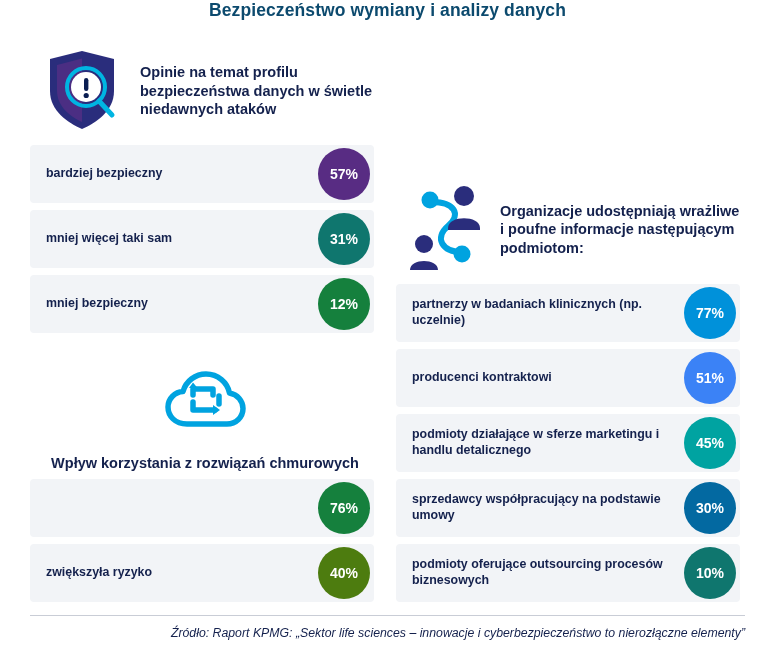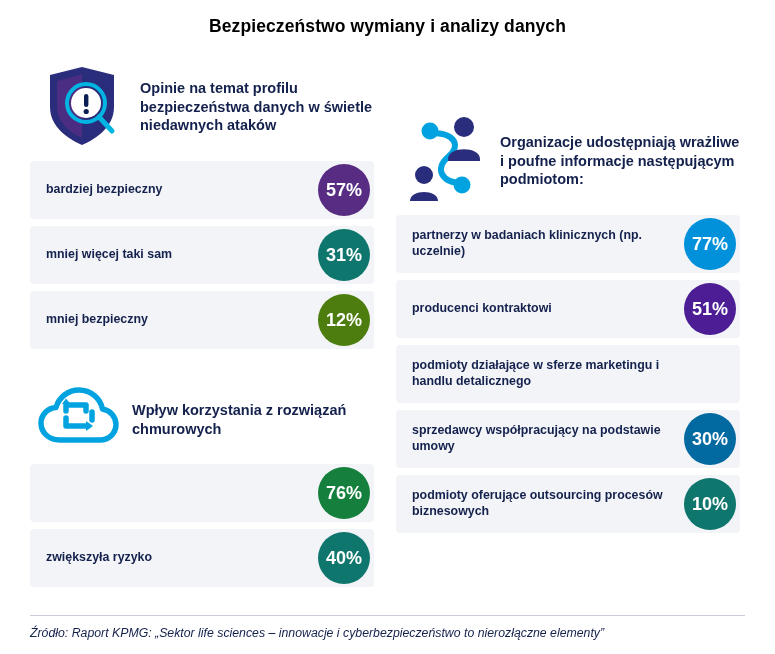--- a/index.html
+++ b/index.html
@@ -21,30 +21,29 @@
     width: 775px;
     height: 654px;
     box-sizing: border-box;
     padding: 0 30px;
   }
 
   .main-title {
     text-align: center;
     font-size: 17.5px;
     font-weight: bold;
-    color: #000000;
-    padding-top: 16px;
+    color: #0c4a6e;
     letter-spacing: 0.1px;
   }
 
   .columns {
     display: flex;
     gap: 22px;
     margin-top: 18px;
-    align-items: center;
+    align-items: flex-end;
   }
   .col {
     width: 344px;
     display: flex;
     flex-direction: column;
   }
 
   
   .sec-head {
     display: flex;
@@ -60,20 +59,21 @@
   }
   .sec-head .heading {
     font-size: 14.5px;
     font-weight: bold;
     line-height: 1.28;
     color: #14214d;
   }
   .sec-head.cloud {
     min-height: 78px;
     align-items: center;
+    flex-direction: column;
   }
   .sec-head.cloud .heading { font-size: 14.5px; }
 
   
   .row {
     position: relative;
     background: #f2f4f7;
     border-radius: 4px;
     height: 58px;
     margin-bottom: 7px;
@@ -91,21 +91,21 @@
   }
   .bubble {
     position: absolute;
     right: 4px;
     top: 50%;
     transform: translateY(-50%);
     width: 52px;
     height: 52px;
     border-radius: 50%;
     color: #ffffff;
-    font-size: 18px;
+    font-size: 14px;
     font-weight: bold;
     display: flex;
     align-items: center;
     justify-content: center;
   }
 
   .col.right .row { height: 58px; }
 
   .spacer-22 { height: 22px; }
 
@@ -117,21 +117,21 @@
     bottom: 14px;
   }
   .footer .rule {
     border-top: 1px solid #c9cdd6;
     margin-bottom: 10px;
   }
   .footer .src {
     font-size: 12.3px;
     font-style: italic;
     color: #14214d;
-    text-align: left;
+    text-align: right;
   }
 </style>
 </head>
 <body>
 
 <div class="page">
 
   <div class="main-title">Bezpieczeństwo wymiany i analizy danych</div>
 
   <div class="columns">
@@ -156,21 +156,21 @@
       <div class="row">
         <span class="label">bardziej bezpieczny</span>
         <span class="bubble" style="background:#582c83">57%</span>
       </div>
       <div class="row">
         <span class="label">mniej więcej taki sam</span>
         <span class="bubble" style="background:#0f766e">31%</span>
       </div>
       <div class="row">
         <span class="label">mniej bezpieczny</span>
-        <span class="bubble" style="background:#4d7c0f">12%</span>
+        <span class="bubble" style="background:#15803d">12%</span>
       </div>
 
       <div class="spacer-22"></div>
 
       <div class="sec-head cloud">
         <span class="icon">
           <svg width="84" height="72" viewBox="0 0 84 72">
             <path d="M24 58 C12 58 5 50 5 41 C5 32.5 12 26 20 25.5 C23 15 32.5 8 43 8 C55 8 64.5 16.5 66.5 27 C74.5 28.5 80 35 80 42.5 C80 51 73 58 64 58 Z" fill="none" stroke="#00a3e0" stroke-width="5.5" stroke-linejoin="round"></path>
             <path d="M30 29 L30 23 L50 23 L50 29" fill="none" stroke="#00a3e0" stroke-width="5.5" stroke-linecap="round" stroke-linejoin="round"></path>
             <path d="M26 22 L30 16.5 L34.5 22 Z" fill="#00a3e0"></path>
@@ -180,21 +180,21 @@
           </svg>
         </span>
         <span class="heading">Wpływ korzystania z rozwiązań chmurowych</span>
       </div>
 
       <div class="row">
         <span class="bubble" style="background:#15803d">76%</span>
       </div>
       <div class="row">
         <span class="label">zwiększyła ryzyko</span>
-        <span class="bubble" style="background:#0f766e">40%</span>
+        <span class="bubble" style="background:#4d7c0f">40%</span>
       </div>
 
     </div>
 
     <div class="col right">
 
       <div class="sec-head">
         <span class="icon">
           <svg width="86" height="92" viewBox="0 0 86 92">
             <path d="M30 20 C52 20 60 32 46 44 C32 56 40 70 60 70" fill="none" stroke="#00a3e0" stroke-width="6" stroke-linecap="round"></path>
@@ -208,24 +208,25 @@
         </span>
         <span class="heading">Organizacje udostępniają wrażliwe i poufne informacje następującym podmiotom:</span>
       </div>
 
       <div class="row">
         <span class="label">partnerzy w badaniach klinicznych (np. uczelnie)</span>
         <span class="bubble" style="background:#0091da">77%</span>
       </div>
       <div class="row">
         <span class="label">producenci kontraktowi</span>
-        <span class="bubble" style="background:#4c1d95">51%</span>
+        <span class="bubble" style="background:#3b82f6">51%</span>
       </div>
       <div class="row">
         <span class="label">podmioty działające w sferze marketingu i handlu detalicznego</span>
+        <span class="bubble" style="background:#00a3a1">45%</span>
       </div>
       <div class="row">
         <span class="label">sprzedawcy współpracujący na podstawie umowy</span>
         <span class="bubble" style="background:#0369a1">30%</span>
       </div>
       <div class="row">
         <span class="label">podmioty oferujące outsourcing procesów biznesowych</span>
         <span class="bubble" style="background:#0f766e">10%</span>
       </div>
 

